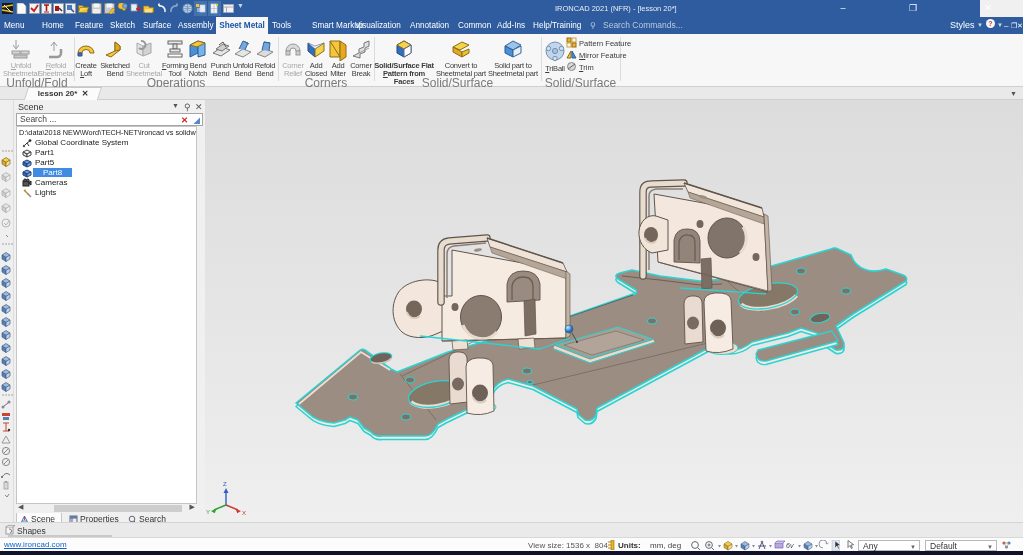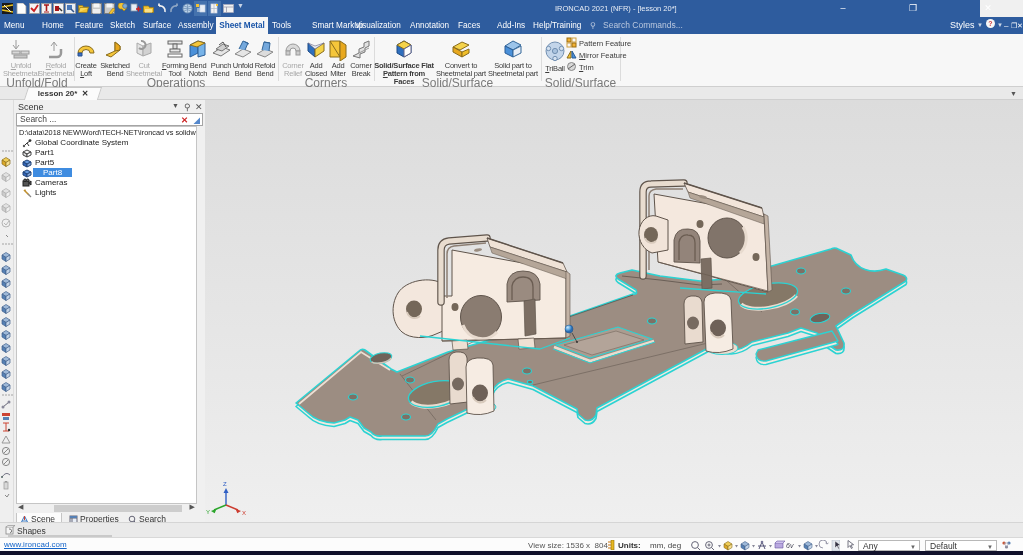--- a/index.html
+++ b/index.html
@@ -148,21 +148,21 @@
     <div class="mtab" style="left:37px;">Home</div>
     <div class="mtab" style="left:70px;">Feature</div>
     <div class="mtab" style="left:105px;">Sketch</div>
     <div class="mtab" style="left:138px;">Surface</div>
     <div class="mtab" style="left:173px;">Assembly</div>
     <div class="mtab active" style="left:216px;width:52px;text-align:center;padding:0;">Sheet Metal</div>
     <div class="mtab" style="left:267px;">Tools</div>
     <div class="mtab" style="left:295px;margin-left:12px;">Smart Markup</div>
     <div class="mtab" style="left:350px;">Visualization</div>
     <div class="mtab" style="left:405px;">Annotation</div>
-    <div class="mtab" style="left:453px;">Faces</div>
+    <div class="mtab" style="left:453px;">Common</div>
     <div class="mtab" style="left:492px;">Add-Ins</div>
     <div class="mtab" style="left:528px;">Help/Training</div>
     <span style="position:absolute;left:590px;top:4px;color:#b9c7de;font-size:8px;">⚲</span>
     <span style="position:absolute;left:603px;top:0;line-height:17px;color:#b9c7de;font-size:8.5px;">Search Commands...</span>
     <span style="position:absolute;left:950px;top:0;line-height:17px;color:#ffffff;font-size:9px;">Styles</span>
     <span style="position:absolute;left:977px;top:0;line-height:17px;color:#cdd8e8;font-size:6px;">▼</span>
     <span style="position:absolute;left:986px;top:2px;width:9px;height:9px;background:#f6f6f6;border-radius:50%;color:#d04040;font-size:7px;font-weight:bold;text-align:center;line-height:9px;">?</span>
     <span style="position:absolute;left:997px;top:0;line-height:17px;color:#cdd8e8;font-size:6px;">▼</span>
     <span style="position:absolute;left:1004px;top:0;line-height:17px;color:#ffffff;font-size:8px;">–</span>
     <span style="position:absolute;left:1011px;top:0;line-height:17px;color:#ffffff;font-size:7px;">❐</span>

